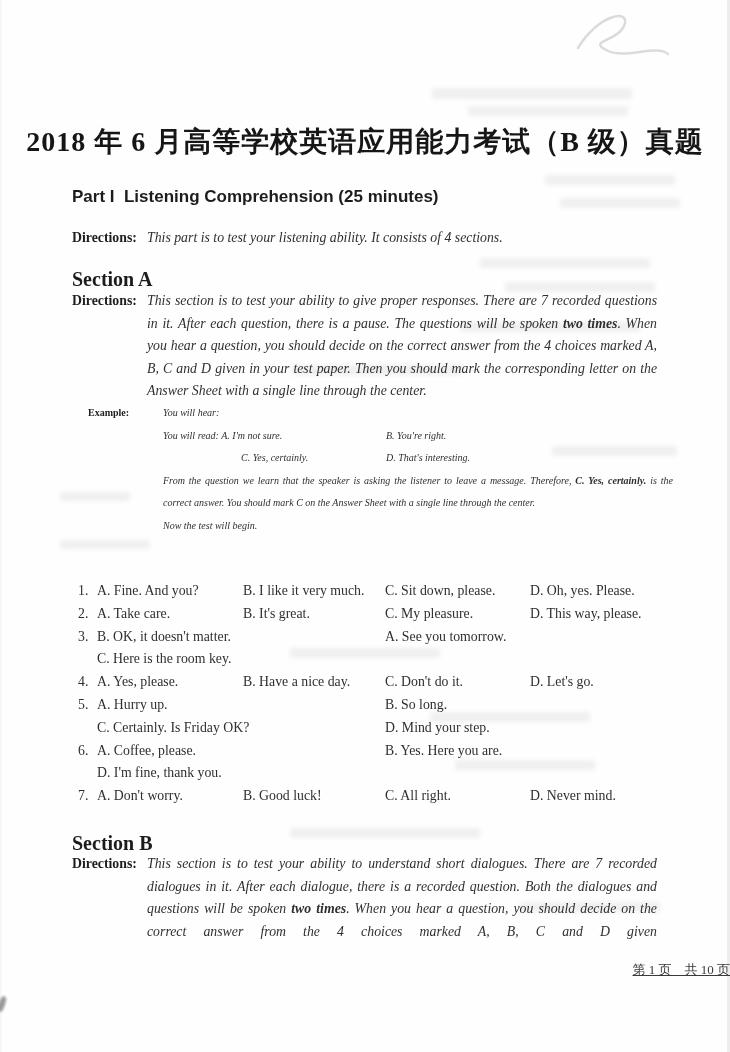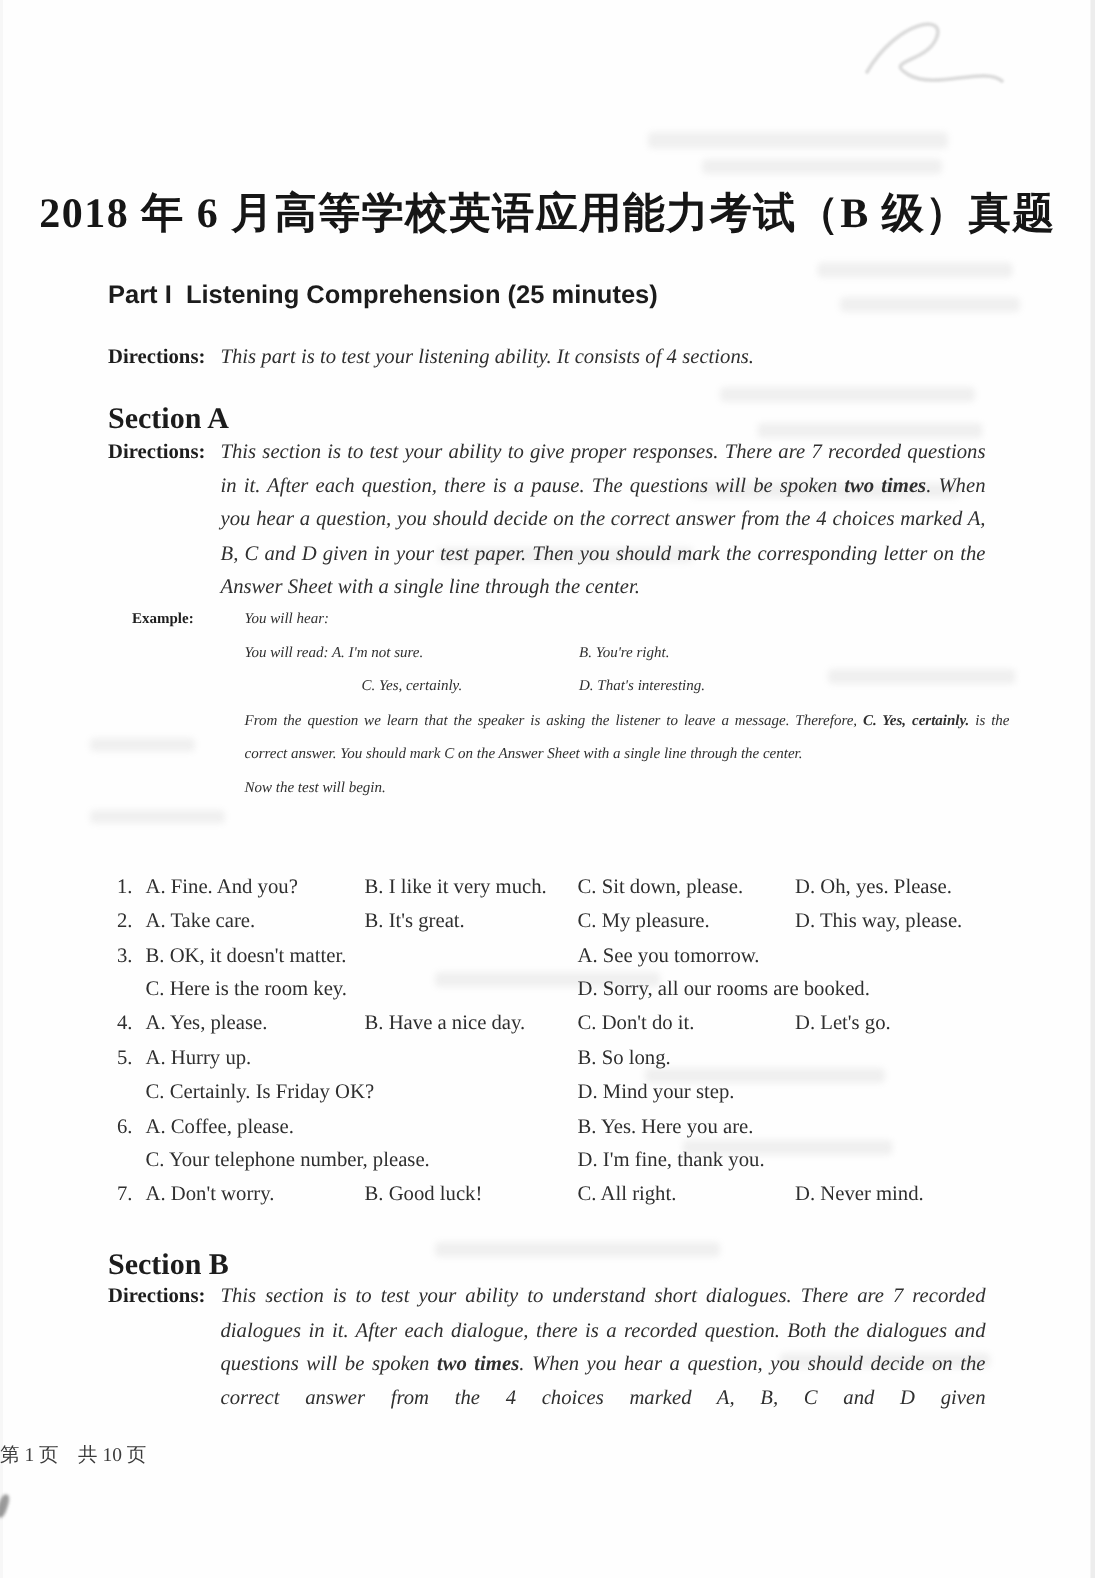--- a/index.html
+++ b/index.html
@@ -34,21 +34,21 @@
   .example-body{flex:1;font-style:italic;}
   .ex-cols{position:relative;}
   .ex-col-right{position:absolute;left:223px;top:0;}
   .ex-indent{margin-left:78px;display:inline-block;}
   
   .questions{position:absolute;top:580px;left:78px;width:600px;font-size:13.8px;}
   .q-row{display:grid;grid-template-columns:19px 146px 142px 145px 1fr;line-height:22.8px;}
   .q-row.two{grid-template-columns:19px 288px 1fr;}
   .q-num{color:#2f2f2f;}
   
-  .footer{position:absolute;top:961px;left:0;right:0;text-align:left;font-size:13px;color:#3a3a3a;white-space:pre-wrap;}
+  .footer{position:absolute;top:961px;left:0;right:0;text-align:right;font-size:13px;color:#3a3a3a;white-space:pre-wrap;text-decoration:underline;}
   
   .smudge{position:absolute;background:#9a9a9a;opacity:.14;filter:blur(2.2px);border-radius:3px;pointer-events:none;}
   .pencil{position:absolute;top:6px;left:560px;opacity:.4;filter:blur(.7px);}
   .speck{position:absolute;left:-1px;top:996px;width:6px;height:16px;background:#4a4a4a;opacity:.55;filter:blur(1.2px);transform:rotate(18deg);border-radius:40%;}
   .edge-right{position:absolute;right:0;top:0;width:3px;height:100%;background:rgba(90,90,90,.10);}
   .edge-left{position:absolute;left:0;top:0;width:2px;height:100%;background:rgba(120,120,120,.05);}
 </style>
 </head>
 <body>
 
@@ -127,21 +127,20 @@
         <span>D. This way, please.</span>
       </div>
       <div class="q-row two">
         <span class="q-num">3.</span>
         <span>B. OK, it doesn't matter.</span>
         <span>A. See you tomorrow.</span>
       </div>
       <div class="q-row two">
         <span class="q-num"></span>
         <span>C. Here is the room key.</span>
-        <span>D. Sorry, all our rooms are booked.</span>
       </div>
       <div class="q-row">
         <span class="q-num">4.</span>
         <span>A. Yes, please.</span>
         <span>B. Have a nice day.</span>
         <span>C. Don't do it.</span>
         <span>D. Let's go.</span>
       </div>
       <div class="q-row two">
         <span class="q-num">5.</span>
@@ -153,21 +152,20 @@
         <span>C. Certainly. Is Friday OK?</span>
         <span>D. Mind your step.</span>
       </div>
       <div class="q-row two">
         <span class="q-num">6.</span>
         <span>A. Coffee, please.</span>
         <span>B. Yes. Here you are.</span>
       </div>
       <div class="q-row two">
         <span class="q-num"></span>
-        <span>C. Your telephone number, please.</span>
         <span>D. I'm fine, thank you.</span>
       </div>
       <div class="q-row">
         <span class="q-num">7.</span>
         <span>A. Don't worry.</span>
         <span>B. Good luck!</span>
         <span>C. All right.</span>
         <span>D. Never mind.</span>
       </div>
     </div>

